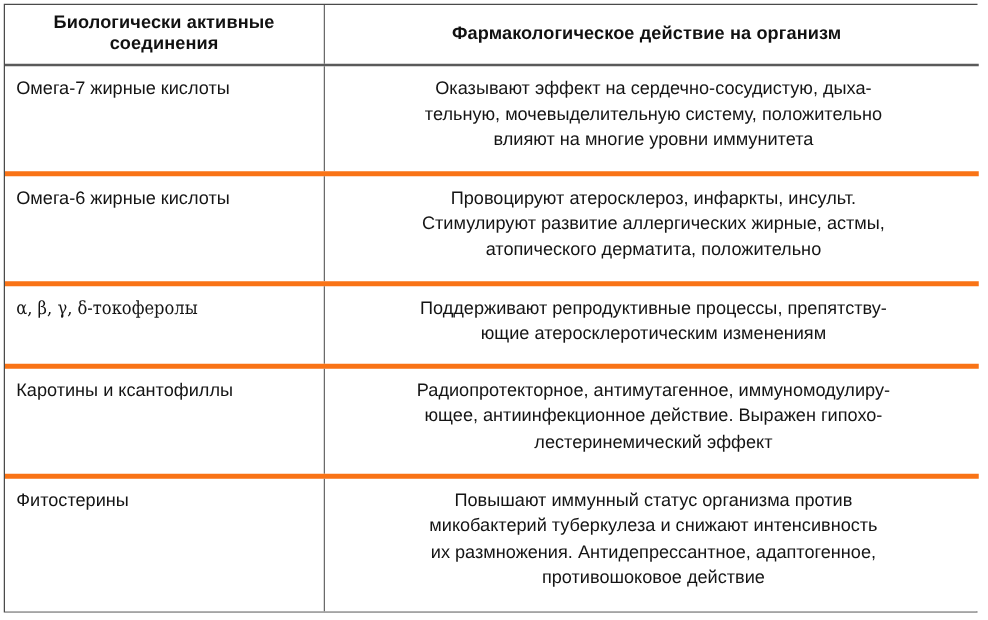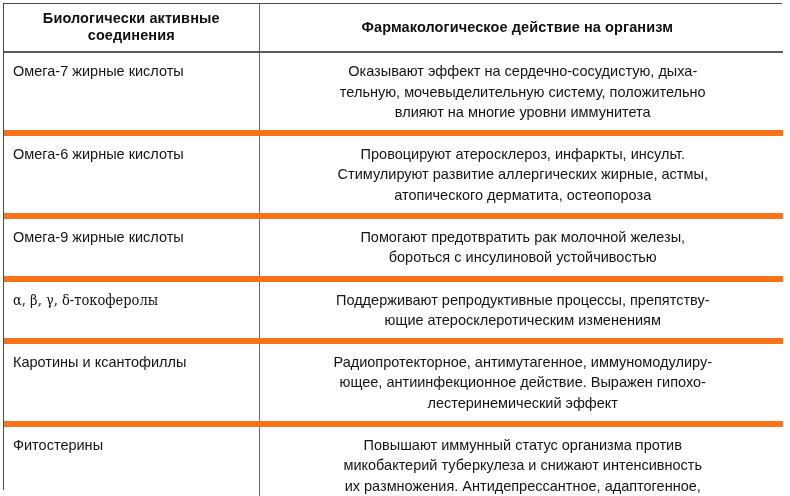--- a/index.html
+++ b/index.html
@@ -64,21 +64,21 @@
     padding-right: 10px;
   }
   thead th.th-action {
     padding-left: 2px;
     padding-right: 10px;
   }
   .th-line { display: block; white-space: nowrap; }
 
   
   tbody td {
-    border-top: 6px solid #f97316;
+    border-top: 4px solid #f97316;
     vertical-align: top;
     font-size: 14.5px;
     line-height: 1.40;
     color: #141414;
     background: #ffffff;
     font-stretch: condensed;
   }
   tbody tr:first-child td {
     border-top: none;
   }
@@ -133,31 +133,24 @@
             <span class="action-line">тельную, мочевыделительную систему, положительно</span>
             <span class="action-line">влияют на многие уровни иммунитета</span>
           </td>
         </tr>
 
         <tr>
           <td class="cell-compound">Омега-6 жирные кислоты</td>
           <td class="cell-action">
             <span class="action-line">Провоцируют атеросклероз, инфаркты, инсульт.</span>
             <span class="action-line">Стимулируют развитие аллергических жирные, астмы,</span>
-            <span class="action-line">атопического дерматита, остеопороза</span>
+            <span class="action-line">атопического дерматита, положительно</span>
           </td>
         </tr>
 
-        <tr>
-          <td class="cell-compound">Омега-9 жирные кислоты</td>
-          <td class="cell-action">
-            <span class="action-line">Помогают предотвратить рак молочной железы,</span>
-            <span class="action-line">бороться с инсулиновой устойчивостью</span>
-          </td>
-        </tr>
 
         <tr>
           <td class="cell-compound greek">α, β, γ, δ-токоферолы</td>
           <td class="cell-action">
             <span class="action-line">Поддерживают репродуктивные процессы, препятству-</span>
             <span class="action-line">ющие атеросклеротическим изменениям</span>
           </td>
         </tr>
 
         <tr>

